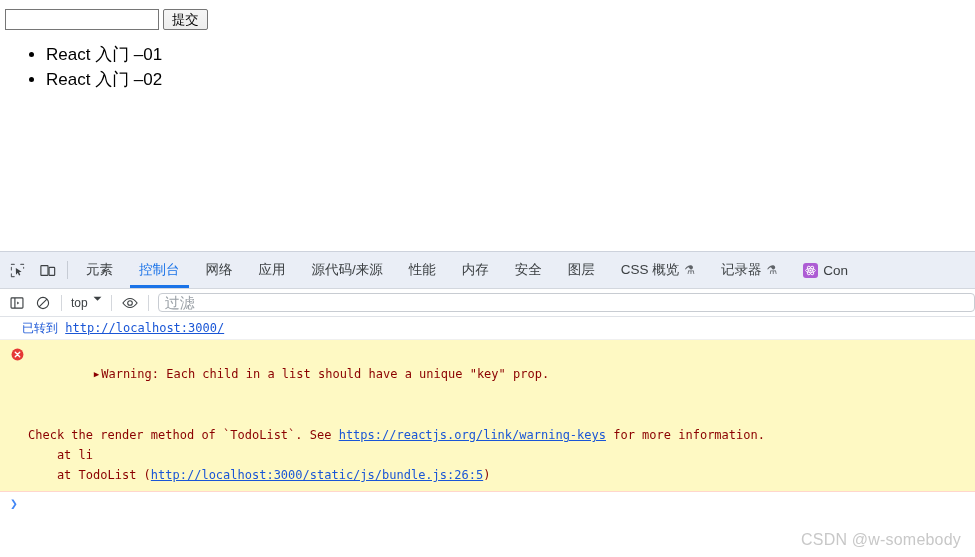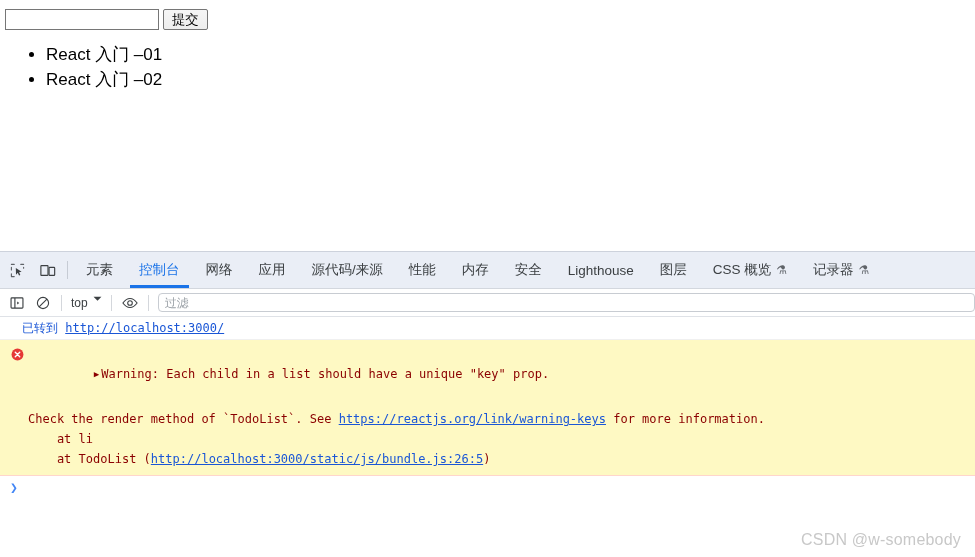--- a/index.html
+++ b/index.html
@@ -195,21 +195,21 @@
   }
   .cb-filter {
     flex: 1 1 auto;
     height: 19px;
     margin-left: 4px;
     margin-right: 0px;
     border: 1px solid #c8ccd2;
     border-radius: 4px;
     background: #fff;
     padding: 0 6px;
-    font-size: 12px;
+    font-size: 15px;
     color: #3c4043;
     font-family: "Liberation Sans", sans-serif;
     outline: none;
     box-sizing: border-box;
     min-width: 0;
   }
   .cb-filter::placeholder { color: #9aa0a6; }
 
   
   .dt-console {
@@ -250,21 +250,21 @@
   .err-tri {
     display: inline-block;
     color: #8b0000;
     font-size: 9px;
     margin-right: 2px;
     transform: translateY(-1px);
   }
   .err-body {
     padding-left: 28px;
     white-space: pre;
-    margin-top: 4px;
+    margin-top: 20px;
   }
   .err-body a {
     color: #1a56d6;
     text-decoration: underline;
   }
   .err-stack {
     padding-left: 28px;
     white-space: pre;
   }
   .err-stack a {
@@ -351,32 +351,40 @@
     <div class="dt-tab">
       <span>性能</span>
     </div>
     <div class="dt-tab">
       <span>内存</span>
     </div>
     <div class="dt-tab">
       <span>安全</span>
     </div>
     <div class="dt-tab">
-      <span>Lighthouse</span>
-    </div>
-    <div class="dt-tab">
       <span>图层</span>
     </div>
     <div class="dt-tab">
       <span>CSS 概览</span>
       <span class="flask">⚗</span>
     </div>
     <div class="dt-tab">
       <span>记录器</span>
       <span class="flask">⚗</span>
+    </div>
+    <div class="dt-tab">
+      <span class="react-badge">
+        <svg width="11" height="11" viewBox="0 0 20 20" aria-hidden="true">
+          <ellipse cx="10" cy="10" rx="9" ry="3.6" fill="none" stroke="#fff" stroke-width="1.5"></ellipse>
+          <ellipse cx="10" cy="10" rx="9" ry="3.6" fill="none" stroke="#fff" stroke-width="1.5" transform="rotate(60 10 10)"></ellipse>
+          <ellipse cx="10" cy="10" rx="9" ry="3.6" fill="none" stroke="#fff" stroke-width="1.5" transform="rotate(120 10 10)"></ellipse>
+          <circle cx="10" cy="10" r="2" fill="#fff"></circle>
+        </svg>
+      </span>
+      <span>Con</span>
     </div>
   </div>
 
   <div class="dt-consolebar">
 
     <div class="cb-btn">
       <svg width="14" height="14" viewBox="0 0 16 16" aria-hidden="true">
         <rect x="1.2" y="2.2" width="13.6" height="11.6" rx="1" fill="none" stroke="#3c4043" stroke-width="1.3"></rect>
         <line x1="5.6" y1="2.2" x2="5.6" y2="13.8" stroke="#3c4043" stroke-width="1.3"></line>
         <path d="M8.2 6.2l2.4 1.8-2.4 1.8z" fill="#3c4043"></path>

